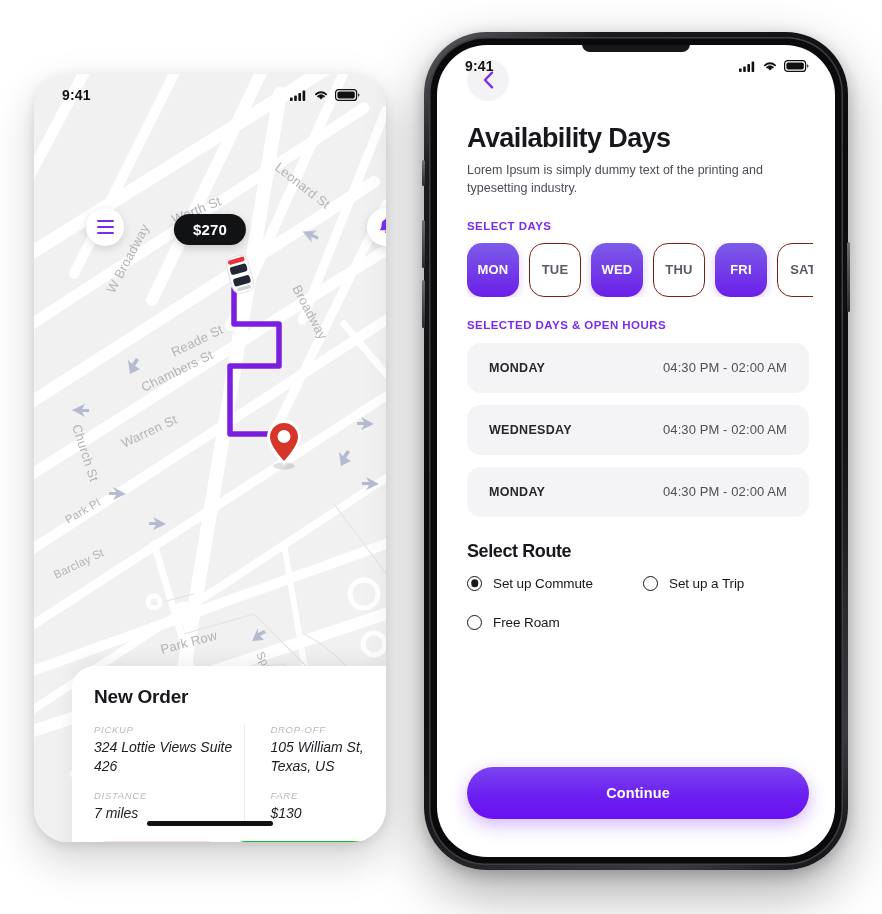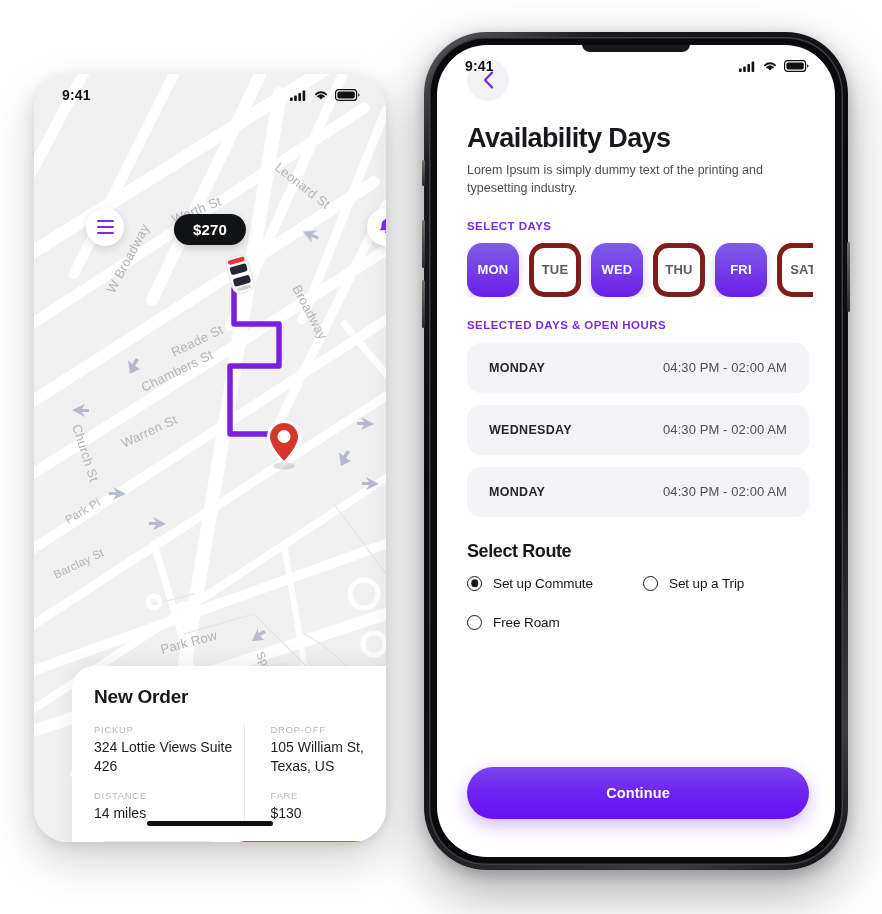--- a/index.html
+++ b/index.html
@@ -56,21 +56,21 @@
 
   
   #order-card{
     position:absolute;left:38px;top:592px;width:344px;
     background:#fff;border-radius:22px 22px 18px 18px;
     box-shadow:0 -4px 20px rgba(0,0,0,.07);
     padding:20px 22px 18px;box-sizing:border-box;z-index:35;
   }
   #order-title{font-size:19px;font-weight:700;color:#17181c;letter-spacing:-.2px;}
   .order-grid{
-    display:grid;grid-template-columns:1fr 1px 1fr;gap:0 0;margin-top:16px;
+    display:grid;grid-template-columns:1fr 1px 1fr;gap:0 0;margin-top:16px;font-style:italic;
   }
   .og-div{background:#ececed;width:1px;}
   .og-col{padding-right:10px;}
   .og-col.right{padding-left:26px;padding-right:0;}
   .fld-label{
     font-size:9.5px;color:#b9b9be;letter-spacing:.7px;font-weight:400;
     margin-bottom:3px;text-transform:uppercase;
   }
   .fld-value{font-size:14px;color:#1d1e23;line-height:1.33;font-weight:400;}
   .fld-block{margin-bottom:15px;}
@@ -141,21 +141,21 @@
     margin-top:22px;
   }
   #days-row{
     display:flex;gap:10px;margin-top:11px;
     width:346px;overflow:hidden;
   }
   .day-chip{
     min-width:52px;height:54px;border-radius:15px;flex:0 0 auto;
     display:flex;align-items:center;justify-content:center;
     font-size:13px;font-weight:700;letter-spacing:.2px;cursor:pointer;
-    background:#fff;color:#5a5c64;border:5px solid #7f1d1d;box-sizing:border-box;
+    background:#fff;color:#5a5c64;border:1px solid #7f1d1d;box-sizing:border-box;
   }
   .day-chip.active{
     background:linear-gradient(180deg,#7d5ce9 0%,#6a1fe8 100%);
     color:#fff;border:none;box-shadow:0 3px 10px rgba(106,31,232,.22);
   }
   .hours-row{
     height:50px;border-radius:14px;background:#f4f4f6;
     display:flex;align-items:center;justify-content:space-between;
     padding:0 22px;box-sizing:border-box;margin-top:12px;
   }
@@ -324,21 +324,21 @@
     <div id="order-title">New Order</div>
 
     <div class="order-grid">
       <div class="og-col">
         <div class="fld-block">
           <div class="fld-label">PICKUP</div>
           <div class="fld-value">324 Lottie Views Suite 426</div>
         </div>
         <div class="fld-block">
           <div class="fld-label">DISTANCE</div>
-          <div class="fld-value">14 miles</div>
+          <div class="fld-value">7 miles</div>
         </div>
       </div>
       <div class="og-div"></div>
       <div class="og-col right">
         <div class="fld-block">
           <div class="fld-label">DROP-OFF</div>
           <div class="fld-value">105 William St, Texas, US</div>
         </div>
         <div class="fld-block">
           <div class="fld-label">FARE</div>

